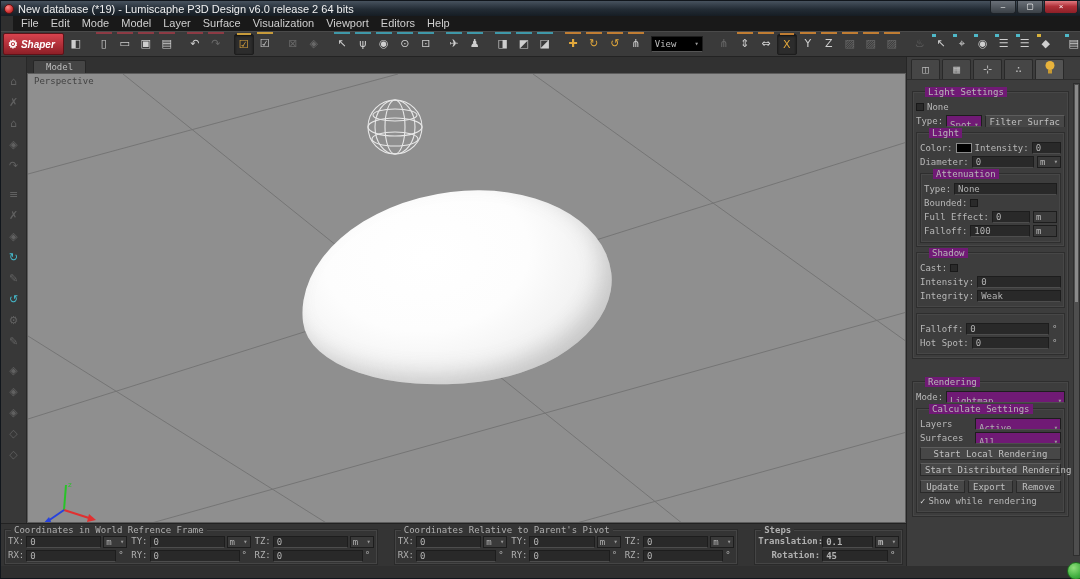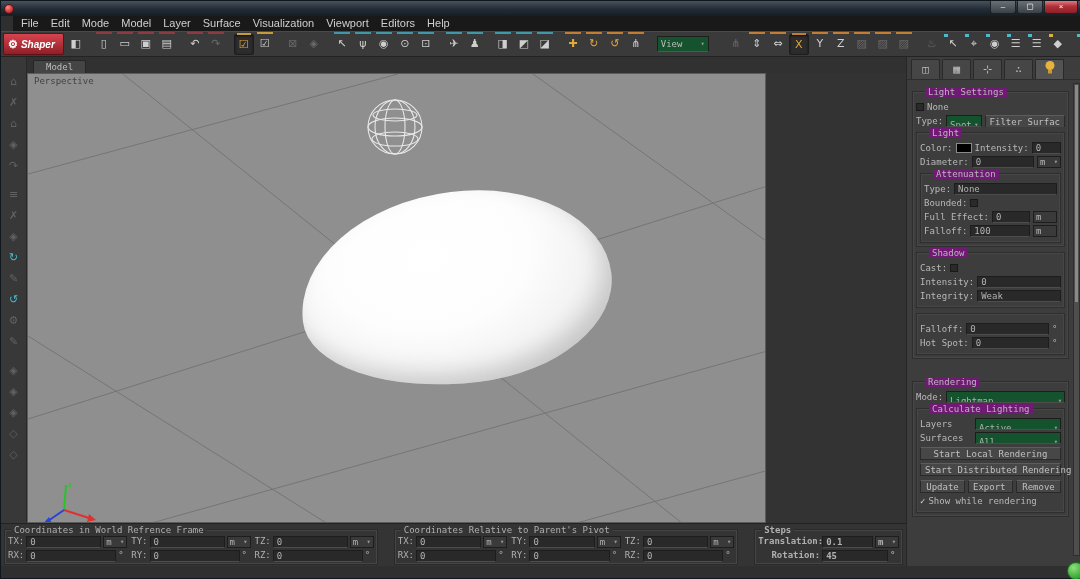--- a/index.html
+++ b/index.html
@@ -39,38 +39,38 @@
   .flag-cyan::after{background:#4fb9c9}.flag-yellow::after{background:#d8b23c}
   .tb-btn.active{background:#2c2c2c;border:1px solid #1d1d1d;box-shadow:inset 0 1px 2px #111}
   .tb-btn.accent{color:#e2a83c}
   .tb-btn.dim{color:#696969}
   .tb-sep{width:7px;height:21px;flex:0 0 auto}
   .shaper-btn{display:flex;align-items:center;gap:3px;height:22px;padding:0 8px 0 4px;
     background:linear-gradient(#d8434e,#8e1f27);border:1px solid #5e1218;border-radius:2px;
     color:#fff;font:bold italic 10px "Liberation Sans",sans-serif;flex:0 0 auto;margin-right:2px}
   .shaper-btn .wrench{font-style:normal;font-size:11px}
   .tb-view{display:flex;align-items:center;justify-content:space-between;width:52px;height:16px;
-    background:#14532d;border:1px solid #1e1e1e;border-bottom-color:#555;color:#bdbdbd;
-    font:9px "DejaVu Sans Mono",monospace;padding:0 3px;flex:0 0 auto;margin:0 10px}
+    background:#000000;border:1px solid #1e1e1e;border-bottom-color:#555;color:#bdbdbd;
+    font:9px "DejaVu Sans Mono",monospace;padding:0 3px;flex:0 0 auto;margin:0 4px}
   .dda{color:#9a9a9a;font-size:7px}
 
   
   .leftrail{position:absolute;left:0;top:56px;width:26px;height:466px;background:#383838;
     border-right:1px solid #282828;display:flex;flex-direction:column;align-items:center;padding-top:16px}
   .lr-btn{width:18px;height:18px;margin-bottom:3px;text-align:center;line-height:18px;
     font-size:11px;color:#616161}
   .lr-btn.accent{color:#45b9cb}
   .lr-sep{height:8px}
 
   .center{position:absolute;left:26px;top:56px;width:879px;height:466px;background:#333}
   .vp-tabs{height:16px;background:#313131;display:flex;align-items:flex-end}
   .vp-tab{margin-left:6px;padding:1px 12px 1px 12px;background:#454545;color:#bdbdbd;
     font:9px "DejaVu Sans Mono",monospace;border:1px solid #262626;border-bottom:none;
     border-radius:2px 2px 0 0}
-  .viewport{position:relative;width:739px;height:450px;background:#8f8f8f;
+  .viewport{position:relative;width:879px;height:450px;background:#8f8f8f;
     border:1px solid #5c5c5c;overflow:hidden}
   .persp{position:absolute;left:6px;top:2px;font:9px "DejaVu Sans Mono",monospace;color:#424242;z-index:3}
   .gridsvg{position:absolute;inset:0;z-index:1}
   .egg{position:absolute;left:272px;top:118px;width:312px;height:192px;z-index:2;
     border-radius:52% 48% 46% 54% / 58% 52% 48% 42%;transform:rotate(-7deg);
     background:radial-gradient(ellipse at 42% 32%,#ffffff 0%,#fdfdfd 40%,#f3f3f3 62%,#e4e4e4 80%,#cbcbcb 100%);
     box-shadow:inset -8px -12px 20px rgba(110,110,110,.25)}
   .lightsphere{position:absolute;left:335px;top:20px;z-index:2}
   .gizmo{position:absolute;left:12px;top:406px;z-index:3}
   .stats{position:absolute;right:24px;top:4px;width:106px;z-index:4;
@@ -91,21 +91,21 @@
   .rp-thumb{margin:1px;height:46%;background:#8a8a8a}
 
   .gb{position:relative;border:1px solid #2e2e2e;box-shadow:0 0 0 1px #474747 inset;
     padding:7px 3px 3px;margin-top:5px}
   .gtitle{position:absolute;top:-5px;left:12px;background:#701a75;padding:0 3px;white-space:nowrap}
   .row{display:flex;align-items:center;gap:3px;margin:2px 0;height:12px;overflow:hidden}
   .lbl{white-space:nowrap}
   .grow{flex:1}
   .field{background:#292929;border:1px solid #1d1d1d;border-bottom-color:#4d4d4d;
     height:12px;line-height:11px;padding:0 3px;color:#b2b2b2;overflow:hidden;white-space:nowrap}
-  .sel{display:flex;justify-content:space-between;align-items:center;background:#14532d;
+  .sel{display:flex;justify-content:space-between;align-items:center;background:#701a75;
     border:1px solid #1d1d1d;border-bottom-color:#4d4d4d;height:12px;padding:7px 2px 0 3px;
     color:#b2b2b2;white-space:nowrap;overflow:hidden}
   .unitdd{display:flex;align-items:center;gap:2px;background:#3a3a3a;border:1px solid #1d1d1d;
     height:12px;padding:0 2px;min-width:24px;justify-content:space-between}
   .deg{width:9px;text-align:left;color:#b2b2b2}
   .cb{width:8px;height:8px;background:#2a2a2a;border:1px solid #191919;flex:0 0 auto}
   .swatch{width:16px;height:10px;background:#000;border:1px solid #8a8a8a}
   .pbtn{background:#474747;border:1px solid #292929;border-top-color:#5d5d5d;padding:0 4px;
     height:13px;line-height:12px;white-space:nowrap;color:#c0c0c0}
   .wide{display:block;text-align:center;margin:3px 0}
@@ -134,20 +134,21 @@
     background:radial-gradient(circle at 35% 30%,#90e07b,#3fae3f 60%,#2b8a2b);
     border:1px solid #1c6b1c;z-index:9}
 </style>
 </head>
 <body>
 
 <div id="app" data-name="app-window">
 
   <div class="titlebar" data-name="title-bar">
     <span class="app-icon" data-name="app-logo-icon"></span>
+    <span data-name="window-title">New database (*19) - Lumiscaphe P3D Design v6.0 release 2 64 bits</span>
     <div class="win-controls">
       <span class="win-btn" data-name="minimize-button">–</span>
       <span class="win-btn" data-name="maximize-button">▢</span>
       <span class="win-btn close" data-name="close-button">×</span>
     </div>
   </div>
 
   <div class="menubar" id="menubar" data-name="menu-bar">
       <span class="menu-item" data-name="menu-file">File</span>
       <span class="menu-item" data-name="menu-edit">Edit</span>
@@ -398,21 +399,21 @@
       <div class="gb rendering-block" data-name="rendering-group">
         <span class="gtitle">Rendering</span>
         <div class="row">
           <span class="lbl">Mode:</span>
           <span class="sel grow" data-name="render-mode-select">
             <span>Lightmap</span>
             <span class="dda" data-name="chevron-down-icon">▾</span>
           </span>
         </div>
         <div class="gb" data-name="calculate-lightmaps-group">
-          <span class="gtitle">Calculate Lighting</span>
+          <span class="gtitle">Calculate Settings</span>
           <div class="row">
             <span class="lbl" style="width:52px">Layers</span>
             <span class="sel grow" data-name="layers-select">
               <span>Active</span>
               <span class="dda" data-name="chevron-down-icon">▾</span>
             </span>
           </div>
           <div class="row">
             <span class="lbl" style="width:52px">Surfaces</span>
             <span class="sel grow" data-name="surfaces-select">

